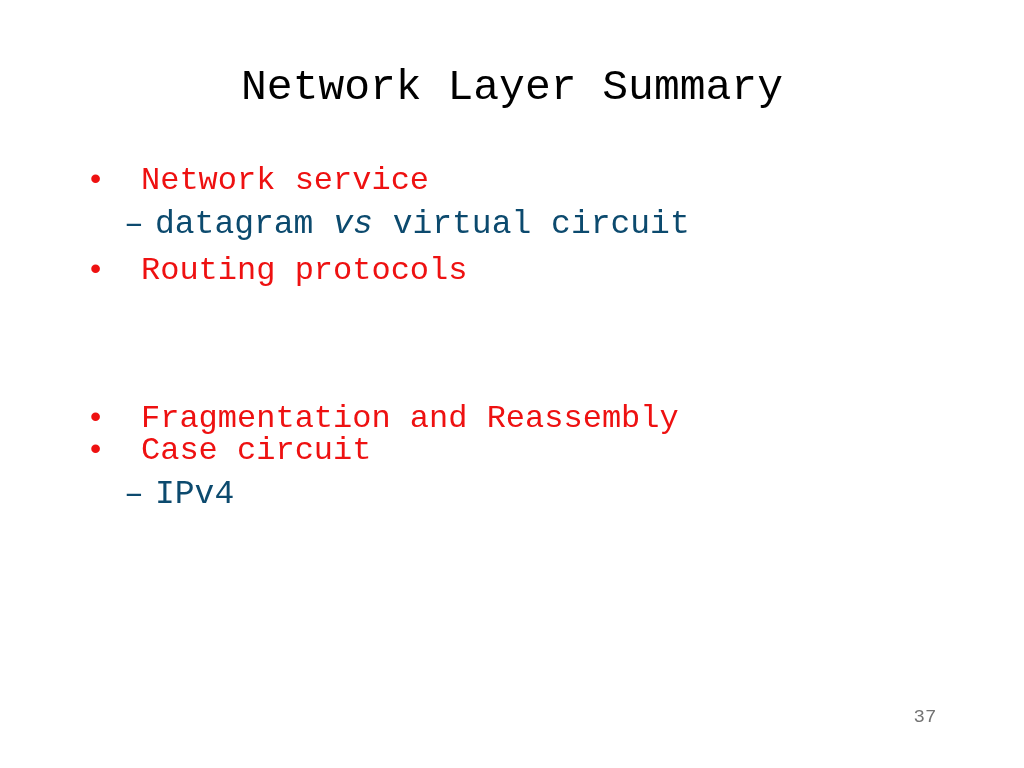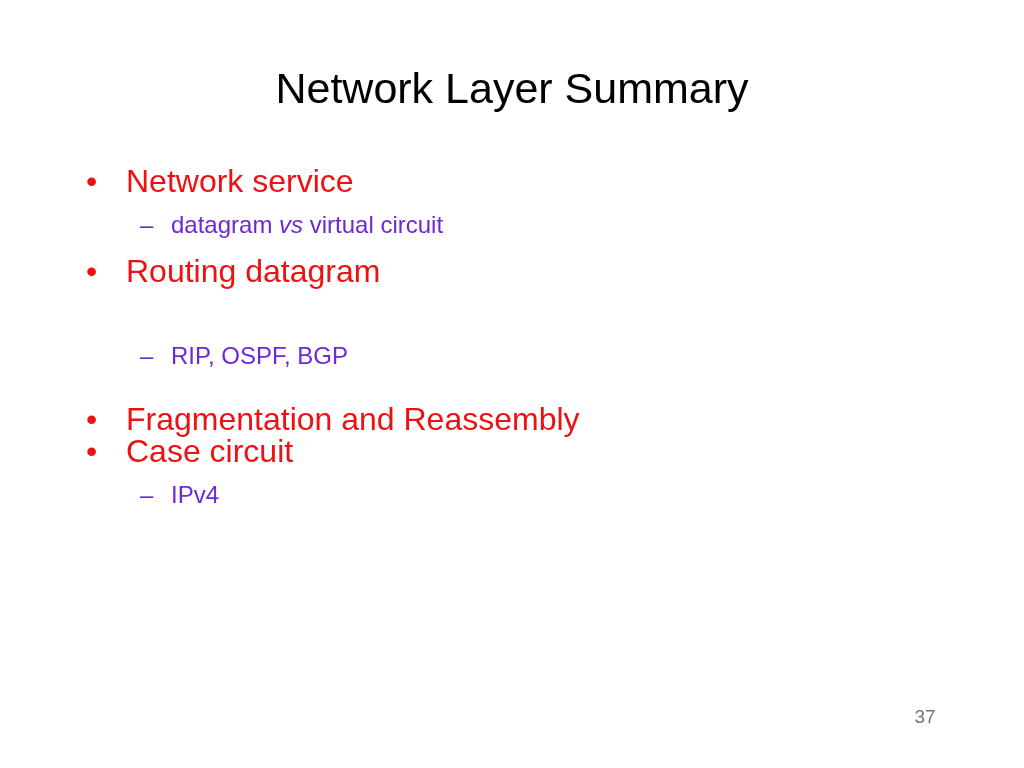--- a/index.html
+++ b/index.html
@@ -6,21 +6,21 @@
       margin: 0;
       padding: 0;
       background: #ffffff;
     }
     .slide {
       position: relative;
       width: 1024px;
       height: 768px;
       background: #ffffff;
       overflow: hidden;
-      font-family: Liberation Sans, sans-serif;
+      font-family: Liberation Mono, monospace;
       color: #000000;
     }
     .title {
       position: absolute;
       left: 0;
       top: 62px;
       width: 1024px;
       text-align: center;
       font-size: 43px;
       line-height: 52px;
@@ -40,28 +40,29 @@
       line-height: 38px;
       white-space: nowrap;
     }
     .l1 .bullet {
       display: inline-block;
       width: 40px;
       color: #ee1111;
     }
     .l1 .text {
       color: #ee1111;
+      margin-left: 15px;
     }
     .l2 {
       position: absolute;
-      left: 140px;
-      font-size: 24px;
+      left: 124px;
+      font-size: 33px;
       line-height: 30px;
       white-space: nowrap;
-      color: #6d28d9;
+      color: #0c4a6e;
     }
     .l2 .dash {
       display: inline-block;
       width: 31px;
     }
     .l2 .em {
       font-style: italic;
     }
     .page-number {
       position: absolute;
@@ -84,24 +85,21 @@
   <div class="items">
 
     <div class="l1" style="top:162px;">
       <span class="bullet">•</span><span class="text">Network service</span>
     </div>
     <div class="l2" style="top:210px;">
       <span class="dash">–</span><span>datagram </span><span class="em">vs</span><span> virtual circuit</span>
     </div>
 
     <div class="l1" style="top:252px;">
-      <span class="bullet">•</span><span class="text">Routing datagram</span>
-    </div>
-    <div class="l2" style="top:341px;">
-      <span class="dash">–</span><span>RIP, OSPF, BGP</span>
+      <span class="bullet">•</span><span class="text">Routing protocols</span>
     </div>
 
     <div class="l1" style="top:400px;">
       <span class="bullet">•</span><span class="text">Fragmentation and Reassembly</span>
     </div>
 
     <div class="l1" style="top:432px;">
       <span class="bullet">•</span><span class="text">Case circuit</span>
     </div>
     <div class="l2" style="top:480px;">

